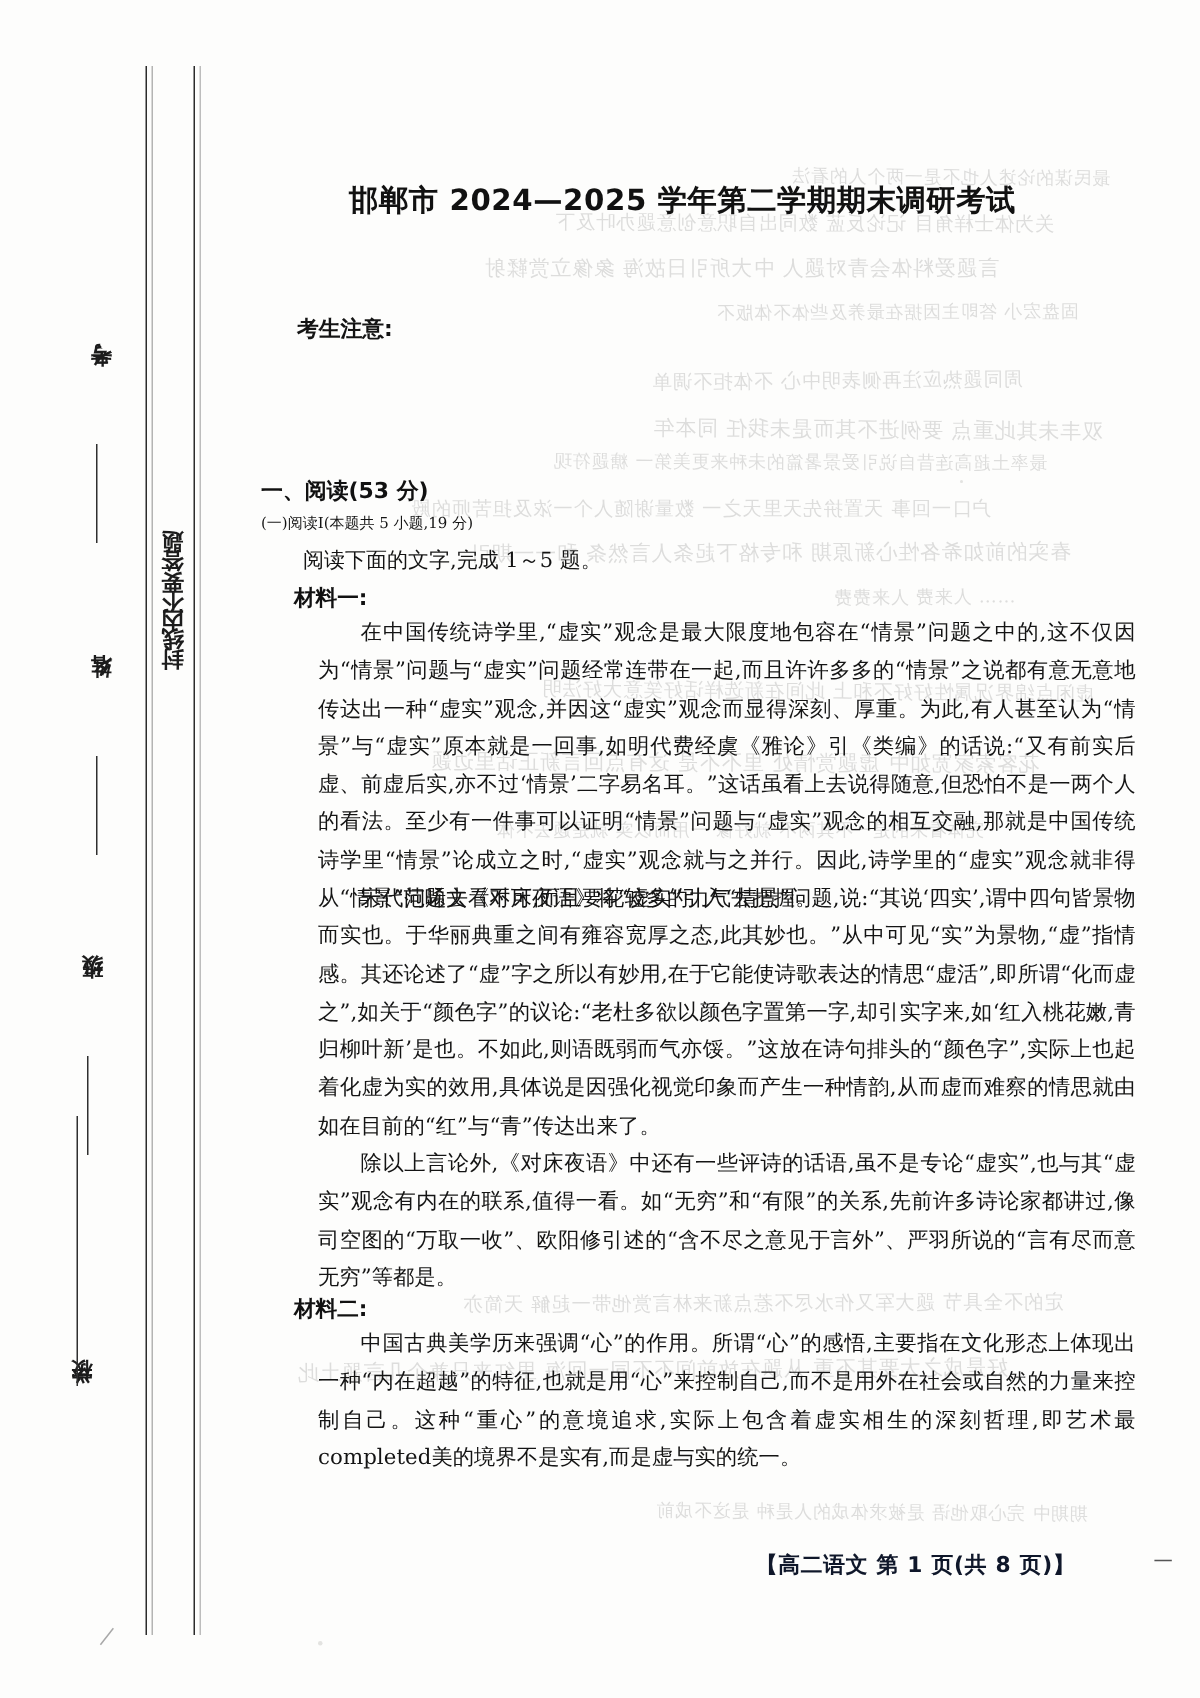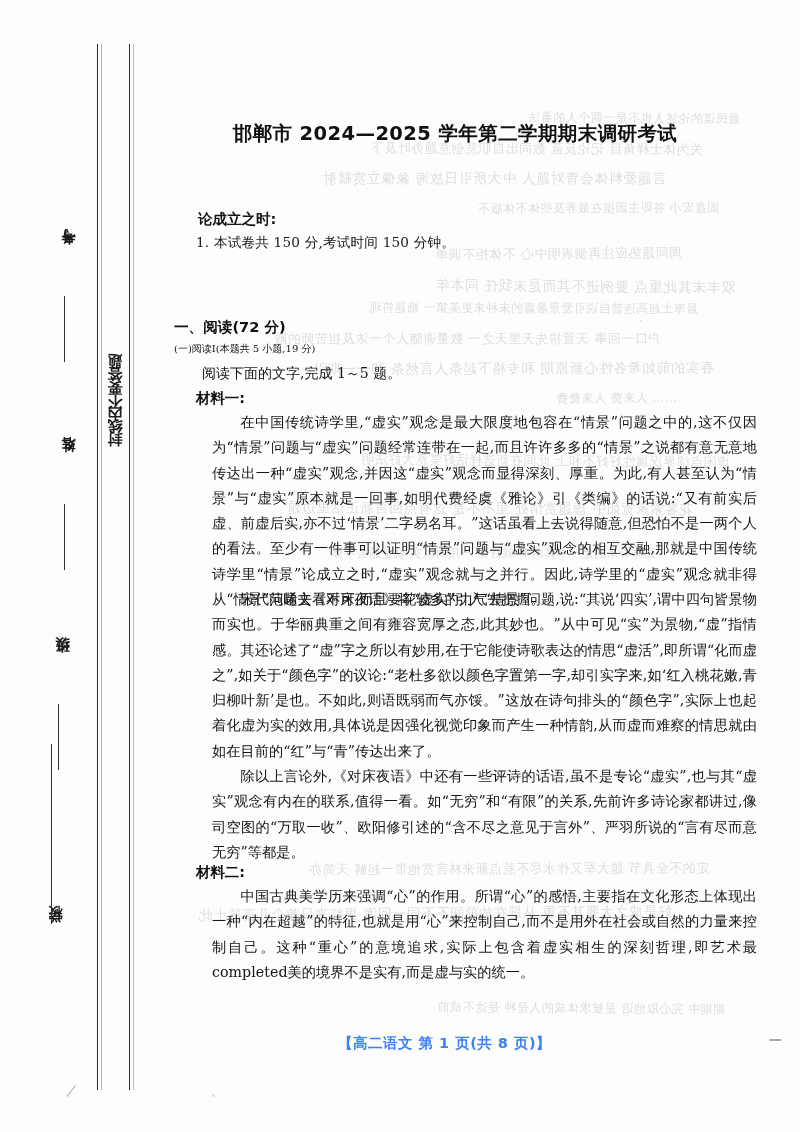--- a/index.html
+++ b/index.html
@@ -230,25 +230,25 @@
     text-align: right;
     font-size: 13.8px;
     color: #141414;
   }
 
   .footer {
     position: absolute;
     left: 12px;
     width: 545px;
     top: 1022px;
-    text-align: center;
+    text-align: right;
     font-family: "DejaVu Sans", "Liberation Sans", sans-serif;
     font-weight: 700;
     font-size: 14.5px;
-    color: #3b82f6;
+    color: #0f172a;
     letter-spacing: .5px;
   }
   .corner-mark {
     position: absolute;
     right: 18px;
     top: 1020px;
     font-size: 13px;
     color: #555;
   }
   .stray-mark {
@@ -309,26 +309,25 @@
     <div class="field-line l-banji"></div>
 
     <div class="field f-xuexiao">学校</div>
     <div class="field-line l-xuexiao"></div>
   </div>
 
   <div class="content">
 
     <div class="doc-title">邯郸市 2024—2025 学年第二学期期末调研考试</div>
 
-    <div class="notice-head">论成立之时:</div>
+    <div class="notice-head">考生注意:</div>
     <div class="notice-list">
-      <div class="notice-item">1. 本试卷共 150 分,考试时间 150 分钟。</div>
     </div>
 
-    <div class="sec-head">一、阅读(72 分)</div>
+    <div class="sec-head">一、阅读(53 分)</div>
     <div class="sub-head">(一)阅读Ⅰ(本题共 5 小题,19 分)</div>
     <div class="instr">阅读下面的文字,完成 1～5 题。</div>
 
     <div class="mat-label m1">材料一:</div>
     <div class="body-text p1">在中国传统诗学里,“虚实”观念是最大限度地包容在“情景”问题之中的,这不仅因为“情景”问题与“虚实”问题经常连带在一起,而且许许多多的“情景”之说都有意无意地传达出一种“虚实”观念,并因这“虚实”观念而显得深刻、厚重。为此,有人甚至认为“情景”与“虚实”原本就是一回事,如明代费经虞《雅论》引《类编》的话说:“又有前实后虚、前虚后实,亦不过‘情景’二字易名耳。”这话虽看上去说得随意,但恐怕不是一两个人的看法。至少有一件事可以证明“情景”问题与“虚实”观念的相互交融,那就是中国传统诗学里“情景”论成立之时,“虚实”观念就与之并行。因此,诗学里的“虚实”观念就非得从“情景”问题去看不可,而且要花较多的力气去把握。</div>
     <div class="body-text p3">除以上言论外,《对床夜语》中还有一些评诗的话语,虽不是专论“虚实”,也与其“虚实”观念有内在的联系,值得一看。如“无穷”和“有限”的关系,先前许多诗论家都讲过,像司空图的“万取一收”、欧阳修引述的“含不尽之意见于言外”、严羽所说的“言有尽而意无穷”等都是。</div>
     <div class="body-text p2">宋代范晞文《对床夜语》将“虚实”引入“情景”问题,说:“其说‘四实’,谓中四句皆景物而实也。于华丽典重之间有雍容宽厚之态,此其妙也。”从中可见“实”为景物,“虚”指情感。其还论述了“虚”字之所以有妙用,在于它能使诗歌表达的情思“虚活”,即所谓“化而虚之”,如关于“颜色字”的议论:“老杜多欲以颜色字置第一字,却引实字来,如‘红入桃花嫩,青归柳叶新’是也。不如此,则语既弱而气亦馁。”这放在诗句排头的“颜色字”,实际上也起着化虚为实的效用,具体说是因强化视觉印象而产生一种情韵,从而虚而难察的情思就由如在目前的“红”与“青”传达出来了。</div>
 
     <div class="mat-label m2">材料二:</div>
     <div class="body-text p4">中国古典美学历来强调“心”的作用。所谓“心”的感悟,主要指在文化形态上体现出一种“内在超越”的特征,也就是用“心”来控制自己,而不是用外在社会或自然的力量来控制自己。这种“重心”的意境追求,实际上包含着虚实相生的深刻哲理,即艺术最completed美的境界不是实有,而是虚与实的统一。</div>

